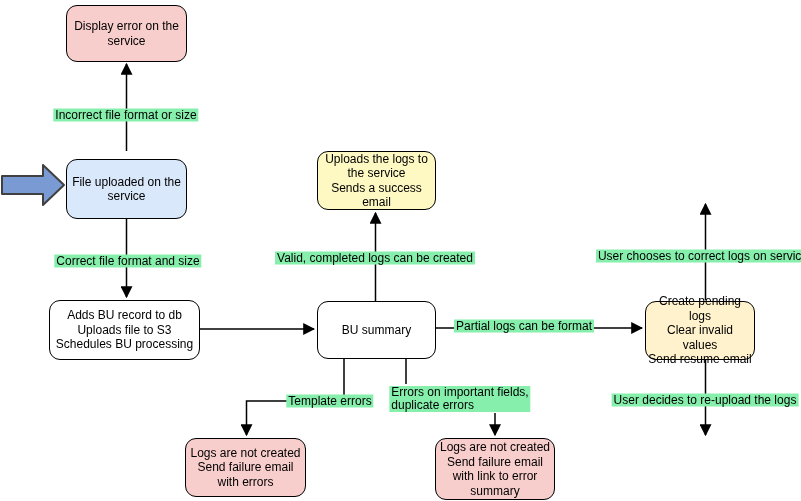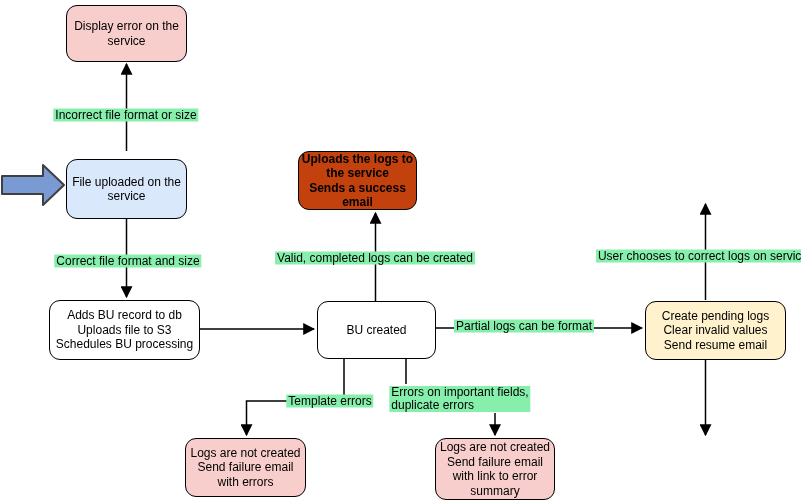--- a/index.html
+++ b/index.html
@@ -80,44 +80,44 @@
 service</span>
   </div>
 
   <div class="node" style="left: 49px; top: 300px; width: 151px; height: 60px; background-color: rgb(255, 255, 255);">
     <span>Adds BU record to db
 Uploads file to S3
 Schedules BU processing</span>
   </div>
 
   <div class="node" style="left: 317px; top: 301px; width: 119px; height: 58px; background-color: rgb(255, 255, 255);">
-    <span>BU created</span>
+    <span>BU summary</span>
   </div>
 
-  <div class="node" style="left: 298px; top: 151px; width: 119px; height: 59px; background-color: #c2410c; font-weight: bold;">
+  <div class="node" style="left: 317px; top: 151px; width: 119px; height: 59px; background-color: #fef9c3;">
     <span>Uploads the logs to
 the service
 Sends a success
 email</span>
   </div>
 
   <div class="node" style="left: 185px; top: 438px; width: 121px; height: 59px; background-color: rgb(248, 206, 204);">
     <span>Logs are not created
 Send failure email
 with errors</span>
   </div>
 
   <div class="node" style="left: 435px; top: 438px; width: 120px; height: 62px; background-color: rgb(248, 206, 204);">
     <span>Logs are not created
 Send failure email
 with link to error
 summary</span>
   </div>
 
-  <div class="node" style="left: 645px; top: 301px; width: 141px; height: 59px; background-color: rgb(255, 242, 204);">
+  <div class="node" style="left: 645px; top: 301px; width: 110px; height: 59px; background-color: rgb(255, 242, 204);">
     <span>Create pending logs
 Clear invalid values
 Send resume email</span>
   </div>
 
 
 
   <div class="edge-label" style="left:126px; top:115px;">Incorrect file format or size</div>
 
   <div class="edge-label" style="left:128px; top:261px;">Correct file format and size</div>
@@ -126,14 +126,15 @@
 
   <div class="edge-label" style="left:524px; top:326px;">Partial logs can be format</div>
 
   <div class="edge-label" style="left:330px; top:401px;">Template errors</div>
 
   <div class="edge-label multiline" style="left:460px; top:399px;">Errors on important fields,
 duplicate errors</div>
 
   <div class="edge-label" style="left:703px; top:256px;">User chooses to correct logs on service</div>
 
+  <div class="edge-label" style="left:705px; top:400px;">User decides to re-upload the logs</div>
 
 </div>
 
 </body></html>

